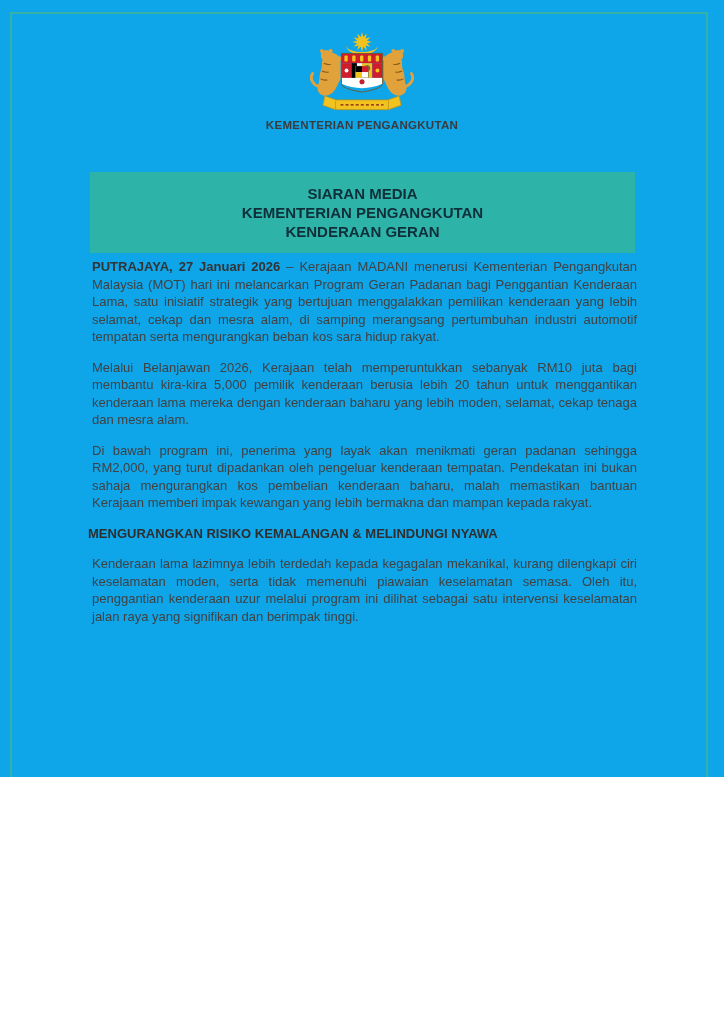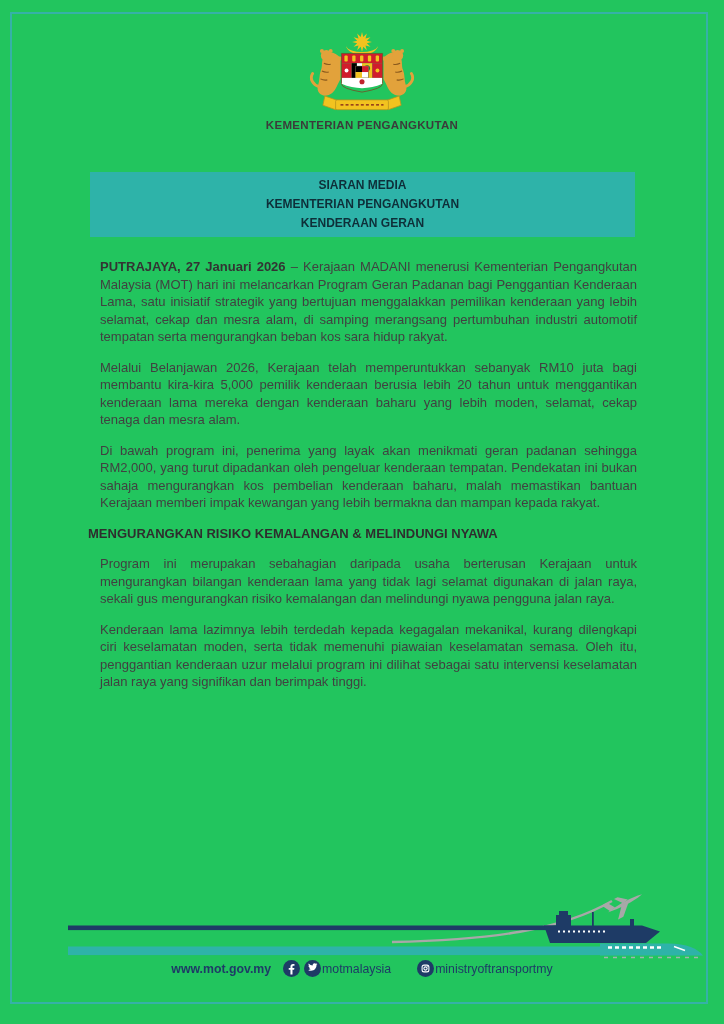--- a/index.html
+++ b/index.html
@@ -1,36 +1,36 @@
 <!DOCTYPE html>
 <html><head>
 <meta charset="utf-8">
 <style>
   html,body { margin:0; padding:0; background:#ffffff; }
   .page {
-    position:relative; width:724px; height:1024px; background:#22c55e;
+    position:relative; width:724px; height:777px; background:#0ea5e9;
     font-family:"Liberation Sans", sans-serif; overflow:hidden;text-decoration:underline;
   }
   .frame {
     position:absolute; left:10px; top:12px; width:698px; height:992px;
     border:2px solid #35b2a8; box-sizing:border-box;
   }
   .header { position:absolute; top:30px; left:0; width:724px; text-align:center; }
   .logo { display:block; margin:0 auto; width:132px; height:88px; }
   .ministry-name {
     margin-top:1px; font-size:11.5px; font-weight:700; color:#3b3b3b; letter-spacing:0.3px;
   }
   .banner {
     position:absolute; top:172px; left:90px; width:545px; box-sizing:border-box;
-    background:#2eb3a9; color:#0e2f39; font-weight:700; font-size:12px;
-    line-height:19px; text-align:center; padding:4px;
+    background:#2eb3a9; color:#0e2f39; font-weight:700; font-size:15px;
+    line-height:19px; text-align:center; padding:12px;
   }
   .doc-body { position:absolute; top:258px; left:88px; width:549px; }
   .doc-body p {
-    margin:0 0 13px 12px; font-size:13px; line-height:17.5px;
+    margin:0 0 13px 4px; font-size:13px; line-height:17.5px;
     text-align:justify; color:#414141;
   }
   .doc-body p .lead { font-weight:700; color:#333333; }
   .section-heading {
     margin:7px 0 13px 0; font-size:13px; line-height:17.5px;
     font-weight:700; color:#2e2e2e;
   }
   .transport-graphic { position:absolute; left:0; top:884px; width:724px; height:80px; }
   .social-row {
     position:absolute; left:0; top:960px; width:724px;
@@ -116,21 +116,20 @@
     <div>SIARAN MEDIA</div>
     <div>KEMENTERIAN PENGANGKUTAN</div>
     <div>KENDERAAN GERAN</div>
   </section>
 
   <main class="doc-body">
     <p><span class="lead">PUTRAJAYA, 27 Januari 2026</span> <span>– Kerajaan MADANI menerusi Kementerian Pengangkutan Malaysia (MOT) hari ini melancarkan Program Geran Padanan bagi Penggantian Kenderaan Lama, satu inisiatif strategik yang bertujuan menggalakkan pemilikan kenderaan yang lebih selamat, cekap dan mesra alam, di samping merangsang pertumbuhan industri automotif tempatan serta mengurangkan beban kos sara hidup rakyat.</span></p>
     <p>Melalui Belanjawan 2026, Kerajaan telah memperuntukkan sebanyak RM10 juta bagi membantu kira-kira 5,000 pemilik kenderaan berusia lebih 20 tahun untuk menggantikan kenderaan lama mereka dengan kenderaan baharu yang lebih moden, selamat, cekap tenaga dan mesra alam.</p>
     <p>Di bawah program ini, penerima yang layak akan menikmati geran padanan sehingga RM2,000, yang turut dipadankan oleh pengeluar kenderaan tempatan. Pendekatan ini bukan sahaja mengurangkan kos pembelian kenderaan baharu, malah memastikan bantuan Kerajaan memberi impak kewangan yang lebih bermakna dan mampan kepada rakyat.</p>
     <h2 class="section-heading">MENGURANGKAN RISIKO KEMALANGAN &amp; MELINDUNGI NYAWA</h2>
-    <p>Program ini merupakan sebahagian daripada usaha berterusan Kerajaan untuk mengurangkan bilangan kenderaan lama yang tidak lagi selamat digunakan di jalan raya, sekali gus mengurangkan risiko kemalangan dan melindungi nyawa pengguna jalan raya.</p>
     <p>Kenderaan lama lazimnya lebih terdedah kepada kegagalan mekanikal, kurang dilengkapi ciri keselamatan moden, serta tidak memenuhi piawaian keselamatan semasa. Oleh itu, penggantian kenderaan uzur melalui program ini dilihat sebagai satu intervensi keselamatan jalan raya yang signifikan dan berimpak tinggi.</p>
   </main>
 
   <svg class="transport-graphic" viewBox="0 0 724 80">
 
     <path d="M392 58 C 488 56 560 47 612 17" stroke="#a8a8a8" stroke-width="2.4" fill="none"></path>
     <g fill="#a8a8a8" transform="translate(602,18) rotate(-28)">
       <path d="M0 12 Q18 9 34 11 L39 12 L34 13 Q18 15 0 12 Z"></path>
       <path d="M3 12 L-2 3 L4 3 L9 11 Z"></path>
       <path d="M16 12 L6 23 L12 23 L23 13 Z"></path>

